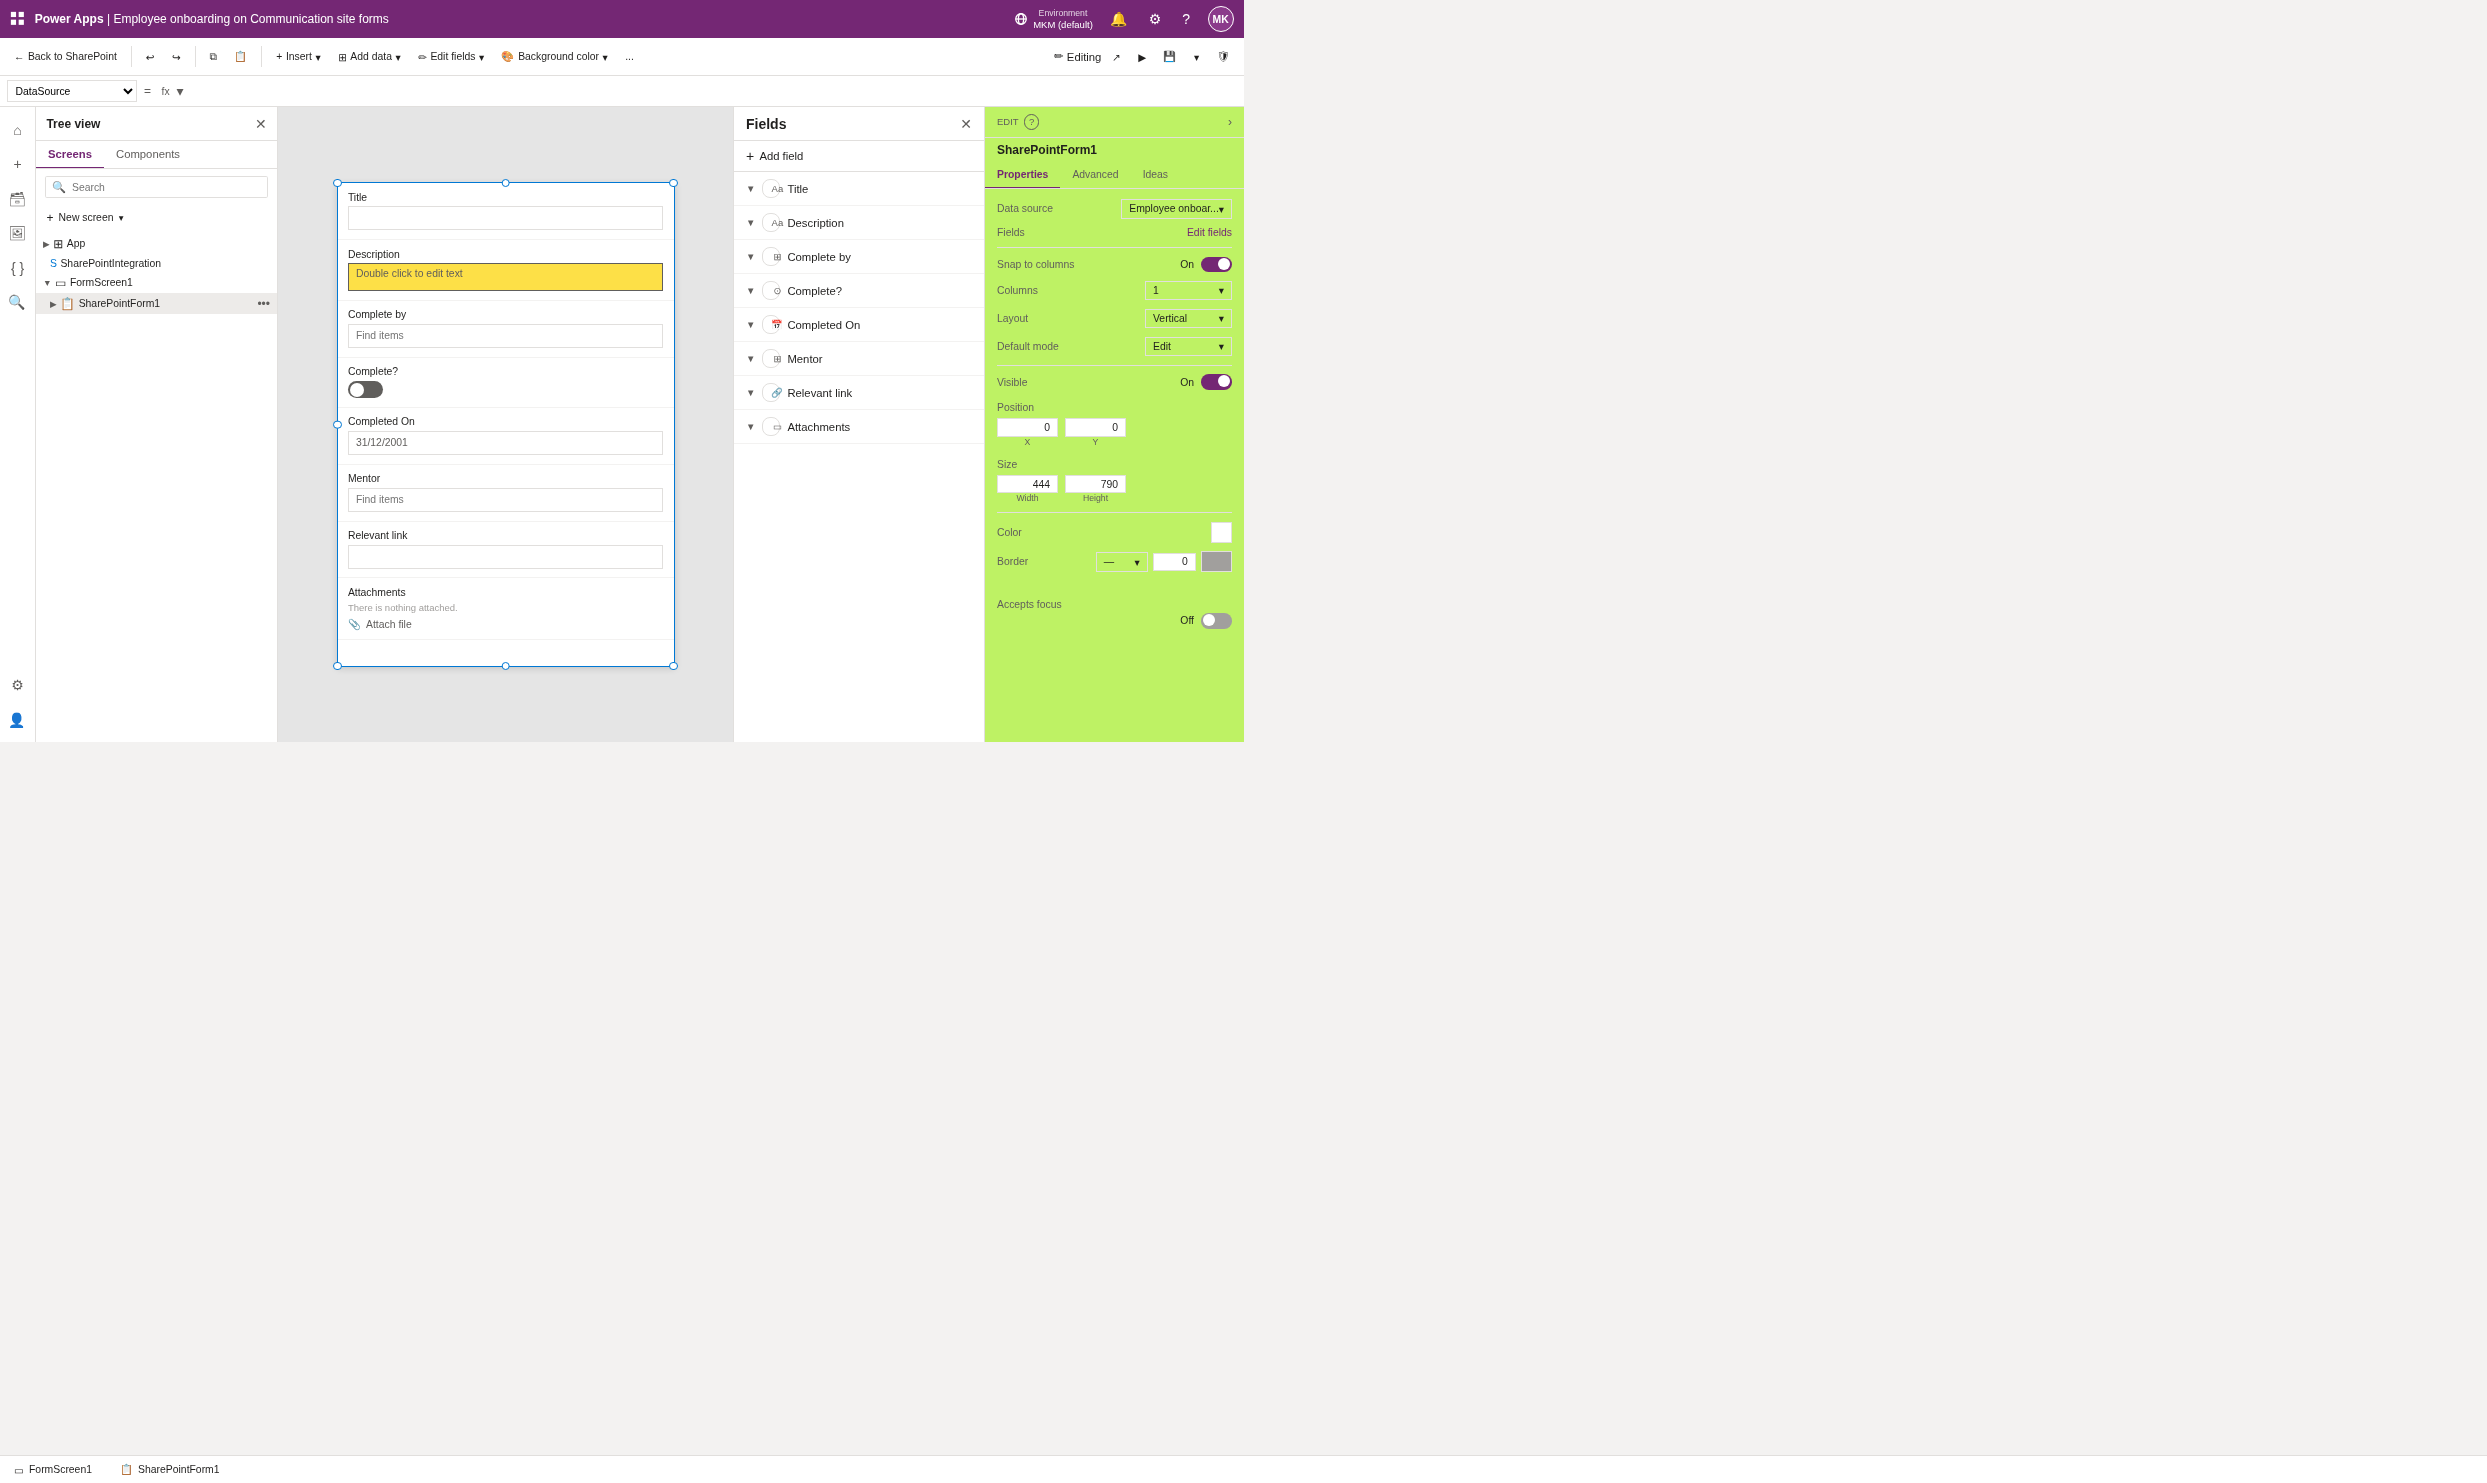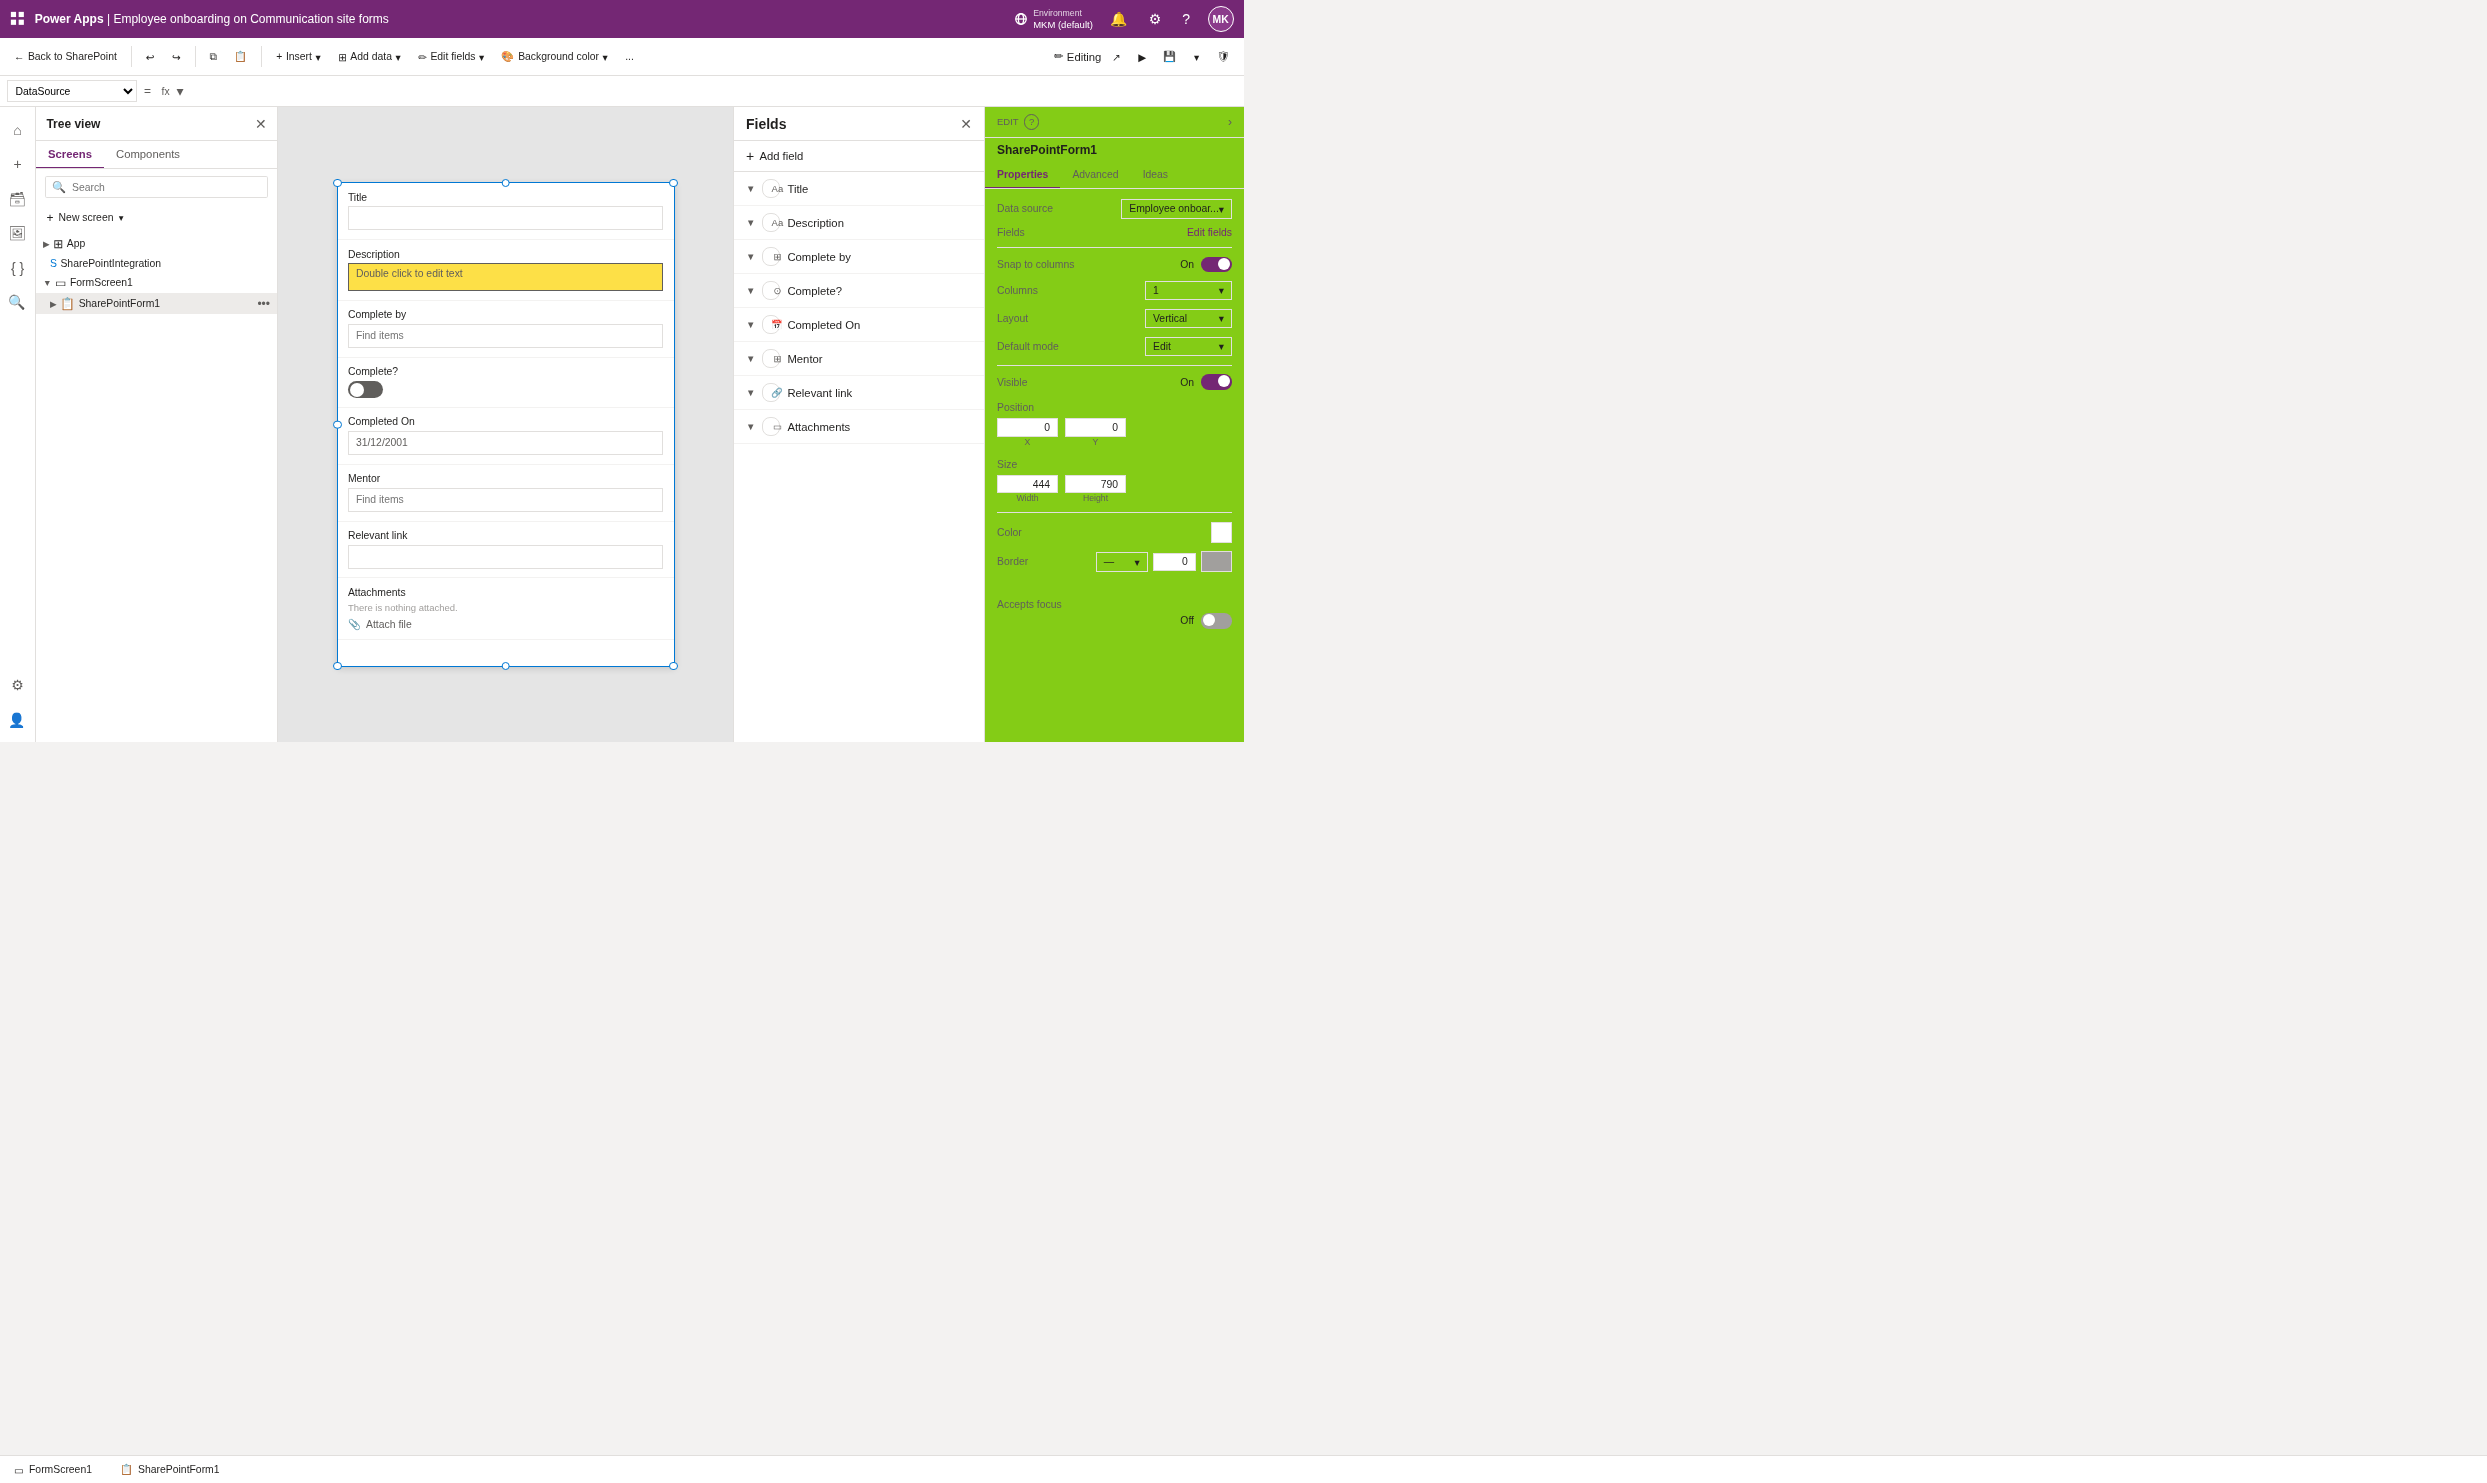--- a/index.html
+++ b/index.html
@@ -173,21 +173,21 @@
     }
     .field-chevron { font-size: 9.5px; color: #605e5c; }
     .field-type-icon {
       width: 18px; height: 19px; border: 0.9px solid #e1dfdd;
       display: flex; align-items: center; justify-content: center;
       font-size: 9.5px; color: #605e5c; border-radius: 8px; padding-left: 12px;
     }
 
     
     .props-panel {
-      width: 260px; background: #84cc16; border-left: 0.9px solid #e1dfdd;
+      width: 260px; background: #bef264; border-left: 0.9px solid #e1dfdd;
       display: flex; flex-direction: column; overflow-y: auto;
     }
     .props-header {
       display: flex; align-items: center; gap: 5.2px;
       padding: 7px 12px; border-bottom: 0.9px solid #e1dfdd;
     }
     .props-edit-label { font-size: 9.5px; color: #605e5c; }
     .props-name { font-size: 12px; font-weight: 600; color: #201f1e; padding: 5.2px 12px; }
     .props-tabs { display: flex; border-bottom: 0.9px solid #e1dfdd; }
     .props-tab {
@@ -260,21 +260,21 @@
   <span class="top-bar-title">
     <strong>Power Apps</strong> <span>|</span> <span>Employee onboarding on Communication site forms</span>
   </span>
   <div class="top-bar-right">
     <div style="display:flex;align-items:center;gap:5.2px;">
       <svg width="14" height="14" viewBox="0 0 16 16" fill="none" stroke="white" stroke-width="1.5">
           <circle cx="8" cy="8" r="6"></circle>
           <ellipse cx="8" cy="8" rx="3" ry="6"></ellipse>
           <line x1="2" y1="8" x2="14" y2="8"></line>
         </svg>
-      <div style="display:flex;flex-direction:column;line-height:1.2;">
+      <div style="display:flex;flex-direction:column;line-height:1.2;text-align:center;">
         <span style="font-size:8.7px;opacity:0.8">Environment</span>
         <span style="font-size:9.5px;">MKM (default)</span>
       </div>
     </div>
     <button class="icon-btn">🔔</button>
     <button class="icon-btn">⚙</button>
     <button class="icon-btn">?</button>
     <div class="avatar">MK</div>
   </div>
 </div>

